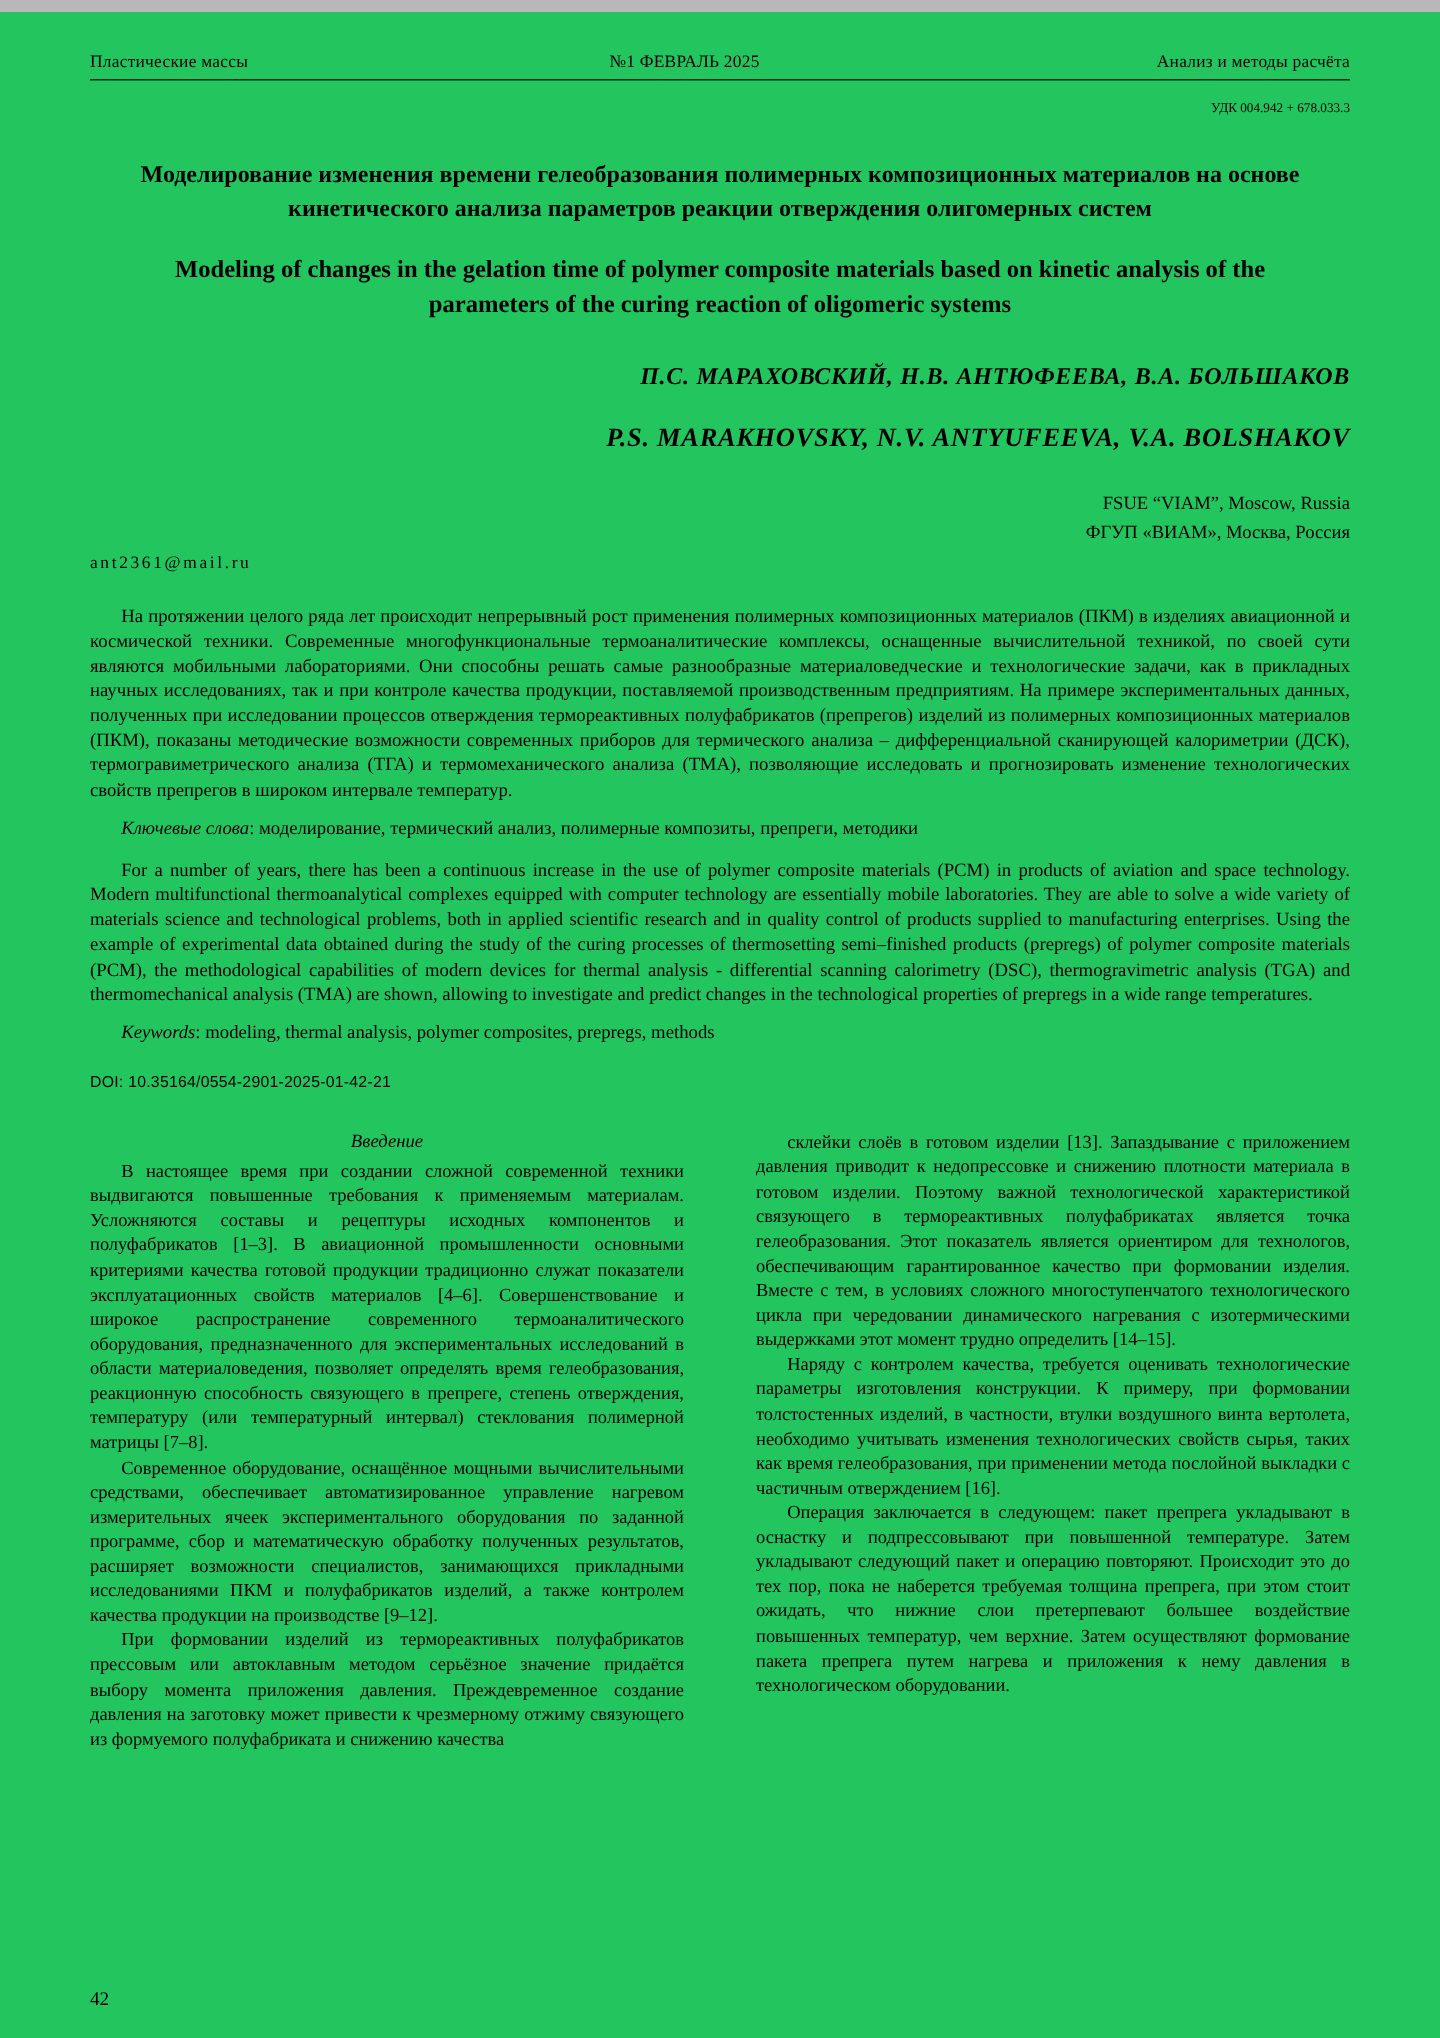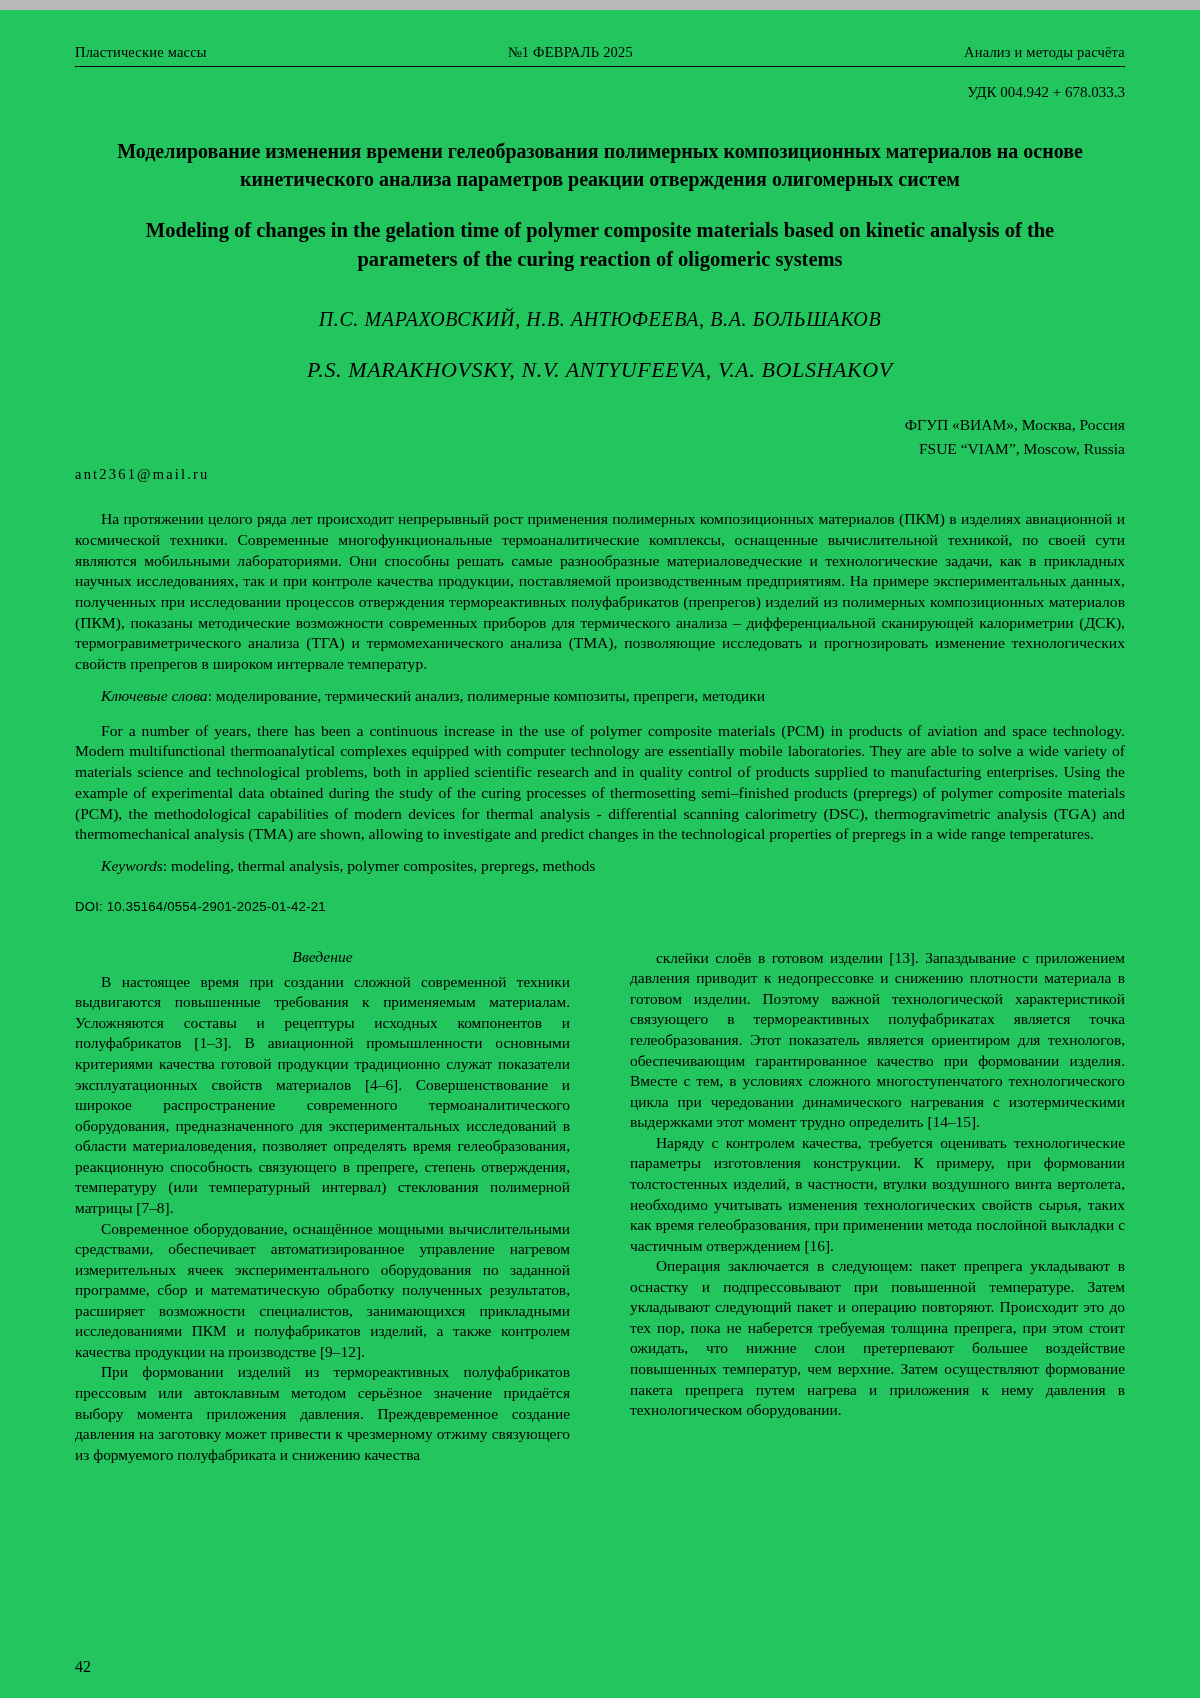--- a/index.html
+++ b/index.html
@@ -31,42 +31,42 @@
     font-size: 14.5px;
     letter-spacing: 0.2px;
   }
   .runhead .center { margin-left: -30px; }
   .rule {
     border-bottom: 1px solid #000;
     margin-top: 5px;
   }
   .udk {
     text-align: right;
-    font-size: 15px;
+    font-size: 11px;
     margin-top: 17px;
   }
   
   h1.title-ru {
     font-size: 20px;
     font-weight: bold;
     text-align: center;
     line-height: 1.42;
     margin: 36px 40px 0 40px;
   }
   h2.title-en {
     font-size: 20.5px;
     font-weight: bold;
     text-align: center;
     line-height: 1.42;
     margin: 22px 20px 0 20px;
   }
   .authors-ru, .authors-en {
-    text-align: center;
+    text-align: right;
     font-style: italic;
-    font-weight: normal;
+    font-weight: bold;
     letter-spacing: 0.6px;
   }
   .authors-ru { font-size: 20px; margin-top: 34px; }
   .authors-en { font-size: 22px; margin-top: 26px; }
   .affil {
     text-align: right;
     font-size: 15.5px;
     line-height: 1.55;
     margin-top: 30px;
   }
@@ -142,22 +142,22 @@
 
     <div class="udk">УДК 004.942 + 678.033.3</div>
 
     <h1 class="title-ru">Моделирование изменения времени гелеобразования полимерных композиционных материалов на основе кинетического анализа параметров реакции отверждения олигомерных систем</h1>
     <h2 class="title-en">Modeling of changes in the gelation time of polymer composite materials based on kinetic analysis of the parameters of the curing reaction of oligomeric systems</h2>
 
     <div class="authors-ru">П.С. МАРАХОВСКИЙ, Н.В. АНТЮФЕЕВА, В.А. БОЛЬШАКОВ</div>
     <div class="authors-en">P.S. MARAKHOVSKY, N.V. ANTYUFEEVA, V.A. BOLSHAKOV</div>
 
     <div class="affil">
+      <div>FSUE “VIAM”, Moscow, Russia</div>
       <div>ФГУП «ВИАМ», Москва, Россия</div>
-      <div>FSUE “VIAM”, Moscow, Russia</div>
     </div>
     <div class="email">ant2361@mail.ru</div>
 
     <div class="abs">На протяжении целого ряда лет происходит непрерывный рост применения полимерных композиционных материалов (ПКМ) в изделиях авиационной и космической техники. Современные многофункциональные термоаналитические комплексы, оснащенные вычислительной техникой, по своей сути являются мобильными лабораториями. Они способны решать самые разнообразные материаловедческие и технологические задачи, как в прикладных научных исследованиях, так и при контроле качества продукции, поставляемой производственным предприятиям. На примере экспериментальных данных, полученных при исследовании процессов отверждения термореактивных полуфабрикатов (препрегов) изделий из полимерных композиционных материалов (ПКМ), показаны методические возможности современных приборов для термического анализа – дифференциальной сканирующей калориметрии (ДСК), термогравиметрического анализа (ТГА) и термомеханического анализа (ТМА), позволяющие исследовать и прогнозировать изменение технологических свойств препрегов в широком интервале температур.</div>
     <div class="kw">
       <i>Ключевые слова</i><span>: моделирование, термический анализ, полимерные композиты, препреги, методики</span>
     </div>
 
     <div class="abs en">For a number of years, there has been a continuous increase in the use of polymer composite materials (PCM) in products of aviation and space technology. Modern multifunctional thermoanalytical complexes equipped with computer technology are essentially mobile laboratories. They are able to solve a wide variety of materials science and technological problems, both in applied scientific research and in quality control of products supplied to manufacturing enterprises. Using the example of experimental data obtained during the study of the curing processes of thermosetting semi–finished products (prepregs) of polymer composite materials (PCM), the methodological capabilities of modern devices for thermal analysis - differential scanning calorimetry (DSC), thermogravimetric analysis (TGA) and thermomechanical analysis (TMA) are shown, allowing to investigate and predict changes in the technological properties of prepregs in a wide range temperatures.</div>
     <div class="kw">

